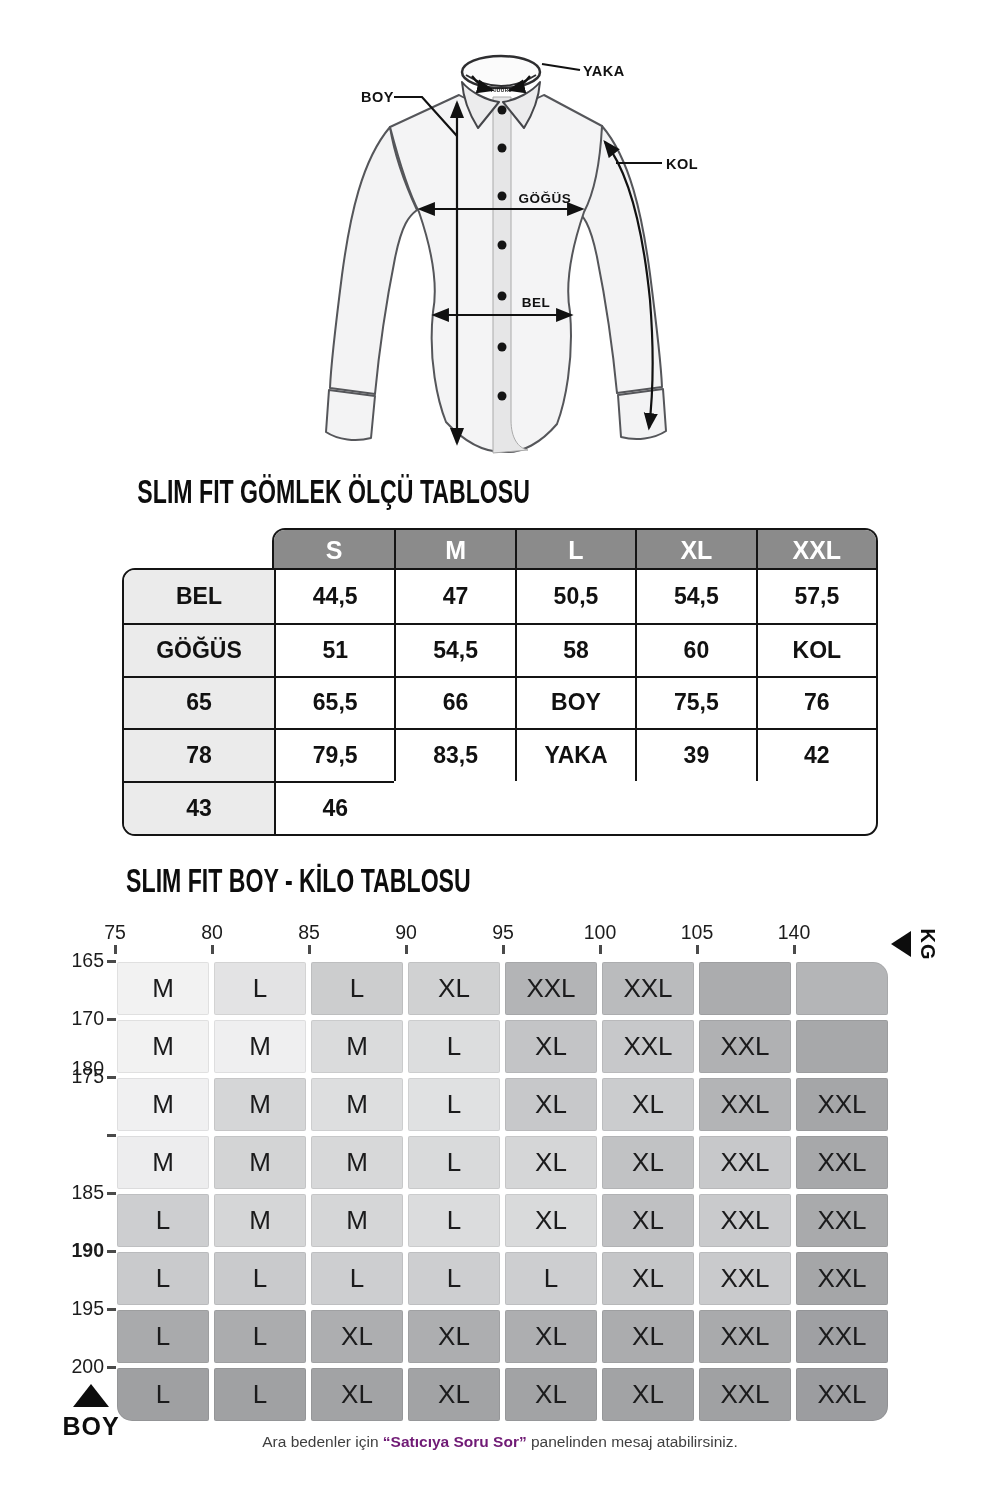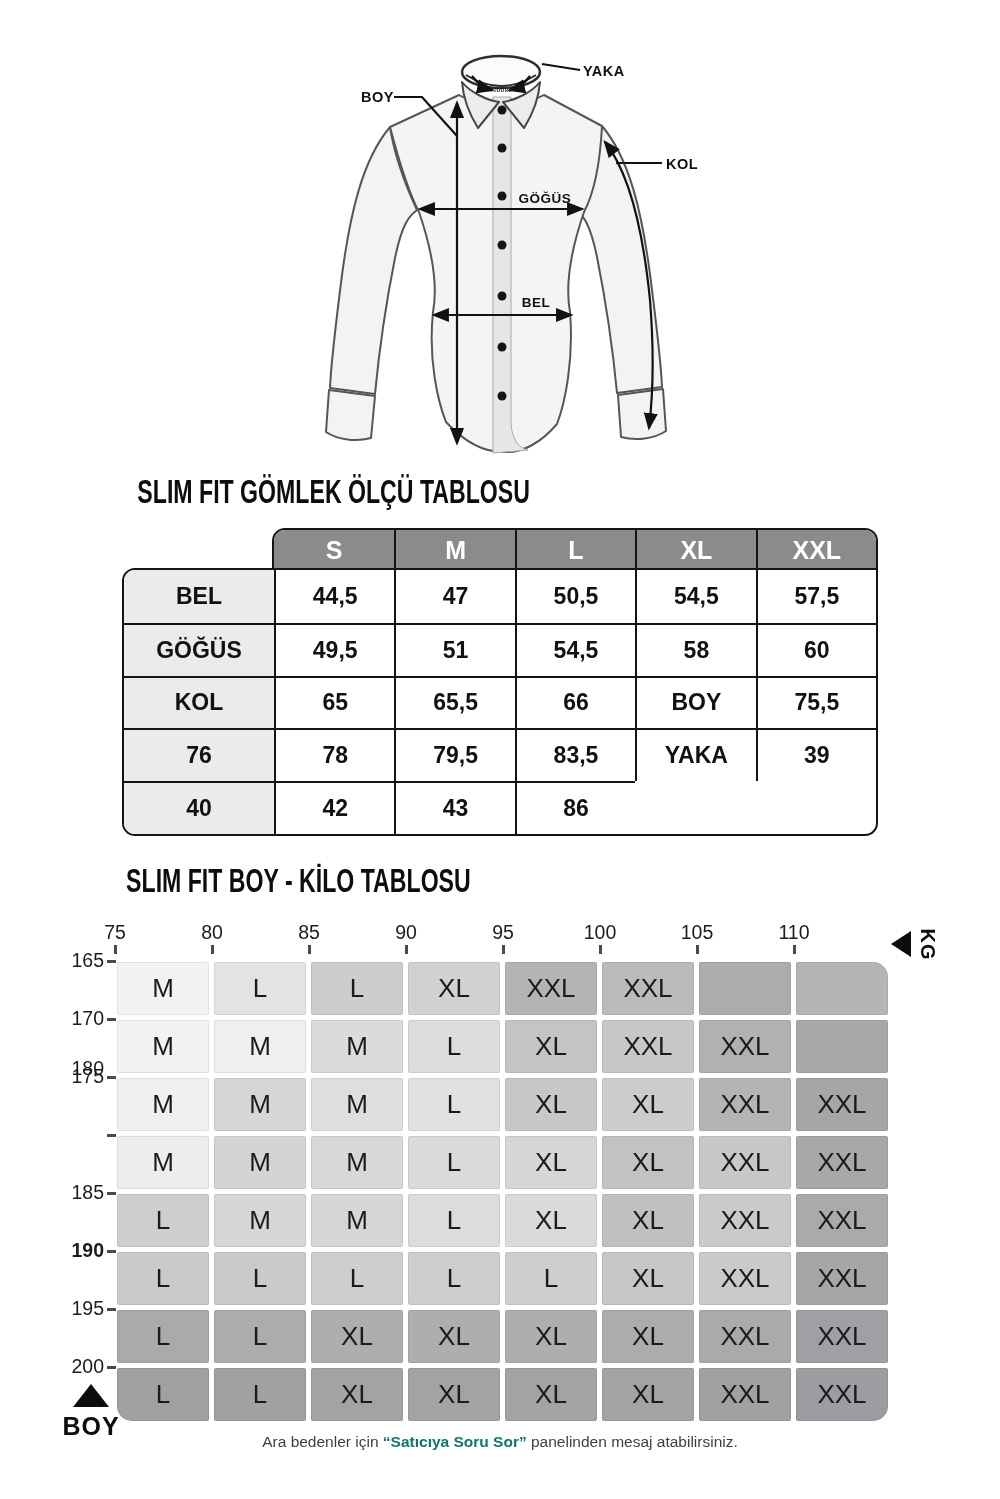--- a/index.html
+++ b/index.html
@@ -45,21 +45,21 @@
   .tri-left{width:0;height:0;border-top:13px solid transparent;border-bottom:13px solid transparent;
             border-right:20px solid #0d0d0d;}
   .kg-text{display:inline-block;transform:rotate(90deg);font-weight:700;font-size:20px;letter-spacing:1px;color:#0d0d0d;}
   .boy-icon{position:absolute;left:56px;top:1384px;width:70px;text-align:center;}
   .tri-up{display:inline-block;width:0;height:0;border-left:18px solid transparent;
           border-right:18px solid transparent;border-bottom:23px solid #0d0d0d;}
   .boy-text{display:block;font-weight:700;font-size:25px;letter-spacing:1px;color:#0d0d0d;margin-top:1px;}
 
   .footer{position:absolute;left:0;top:1433px;width:100%;text-align:center;
           font-size:15.5px;color:#3f3f3f;}
-  .footer b{color:#0f766e;}
+  .footer b{color:#701a75;}
 </style>
 </head>
 <body>
 
 <div class="page">
 
   <svg class="shirt" viewBox="0 0 1000 470">
     <defs>
       <marker id="ah" viewBox="0 0 10 8" refX="8.5" refY="4" markerWidth="8" markerHeight="7" orient="auto-start-reverse">
         <path d="M0,0 L10,4 L0,8 Z" fill="#111"></path>
@@ -126,41 +126,39 @@
       <div class="st-h last">XXL</div>
     </div>
   <div class="st-body">
       <div class="st-cell st-label r0">BEL</div>
       <div class="st-cell st-val r0">44,5</div>
       <div class="st-cell st-val r0">47</div>
       <div class="st-cell st-val r0">50,5</div>
       <div class="st-cell st-val r0">54,5</div>
       <div class="st-cell st-val r0">57,5</div>
       <div class="st-cell st-label">GÖĞÜS</div>
-      <div class="st-cell st-val">49,5</div>
       <div class="st-cell st-val">51</div>
       <div class="st-cell st-val">54,5</div>
       <div class="st-cell st-val">58</div>
       <div class="st-cell st-val">60</div>
       <div class="st-cell st-label">KOL</div>
       <div class="st-cell st-val">65</div>
       <div class="st-cell st-val">65,5</div>
       <div class="st-cell st-val">66</div>
       <div class="st-cell st-label">BOY</div>
       <div class="st-cell st-val">75,5</div>
       <div class="st-cell st-val">76</div>
       <div class="st-cell st-val">78</div>
       <div class="st-cell st-val">79,5</div>
       <div class="st-cell st-val">83,5</div>
       <div class="st-cell st-label">YAKA</div>
       <div class="st-cell st-val">39</div>
-      <div class="st-cell st-val">40</div>
       <div class="st-cell st-val">42</div>
       <div class="st-cell st-val">43</div>
-      <div class="st-cell st-val">86</div>
+      <div class="st-cell st-val">46</div>
     </div>
 
   <div class="title t2">
     <span>SLIM FIT BOY - KİLO TABLOSU</span>
   </div>
 
   <div class="kilo-chart">
     <div class="kg-icon">
       <span class="tri-left"></span>
       <span class="kg-text">KG</span>
@@ -176,21 +174,21 @@
       <div class="kg-tick-label" style="left: 279px; top: 921px;">85</div>
       <div class="kg-tick-mark" style="left: 308px; top: 945px;"></div>
       <div class="kg-tick-label" style="left: 376px; top: 921px;">90</div>
       <div class="kg-tick-mark" style="left: 405px; top: 945px;"></div>
       <div class="kg-tick-label" style="left: 473px; top: 921px;">95</div>
       <div class="kg-tick-mark" style="left: 502px; top: 945px;"></div>
       <div class="kg-tick-label" style="left: 570px; top: 921px;">100</div>
       <div class="kg-tick-mark" style="left: 599px; top: 945px;"></div>
       <div class="kg-tick-label" style="left: 667px; top: 921px;">105</div>
       <div class="kg-tick-mark" style="left: 696px; top: 945px;"></div>
-      <div class="kg-tick-label" style="left: 764px; top: 921px;">110</div>
+      <div class="kg-tick-label" style="left: 764px; top: 921px;">140</div>
       <div class="kg-tick-mark" style="left: 793px; top: 945px;"></div>
       <div class="boy-tick-label" style="left: 44px; top: 949px;">165</div>
       <div class="boy-tick-mark" style="left: 107px; top: 960px;"></div>
       <div class="boy-tick-label" style="left: 44px; top: 1007px;">170</div>
       <div class="boy-tick-mark" style="left: 107px; top: 1018px;"></div>
       <div class="boy-tick-label" style="left: 44px; top: 1065px;">175</div>
       <div class="boy-tick-mark" style="left: 107px; top: 1076px;"></div>
       <div class="boy-tick-label" style="left: 44px; top: 1057px;">180</div>
       <div class="boy-tick-mark" style="left: 107px; top: 1134px;"></div>
       <div class="boy-tick-label" style="left: 44px; top: 1181px;">185</div>

